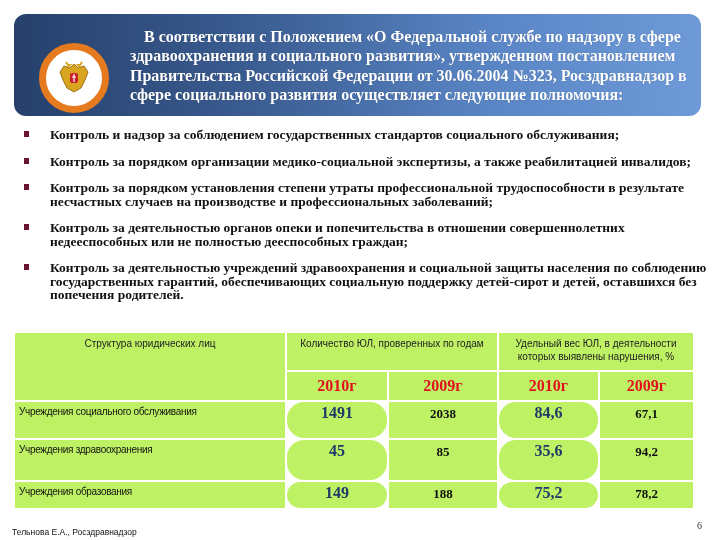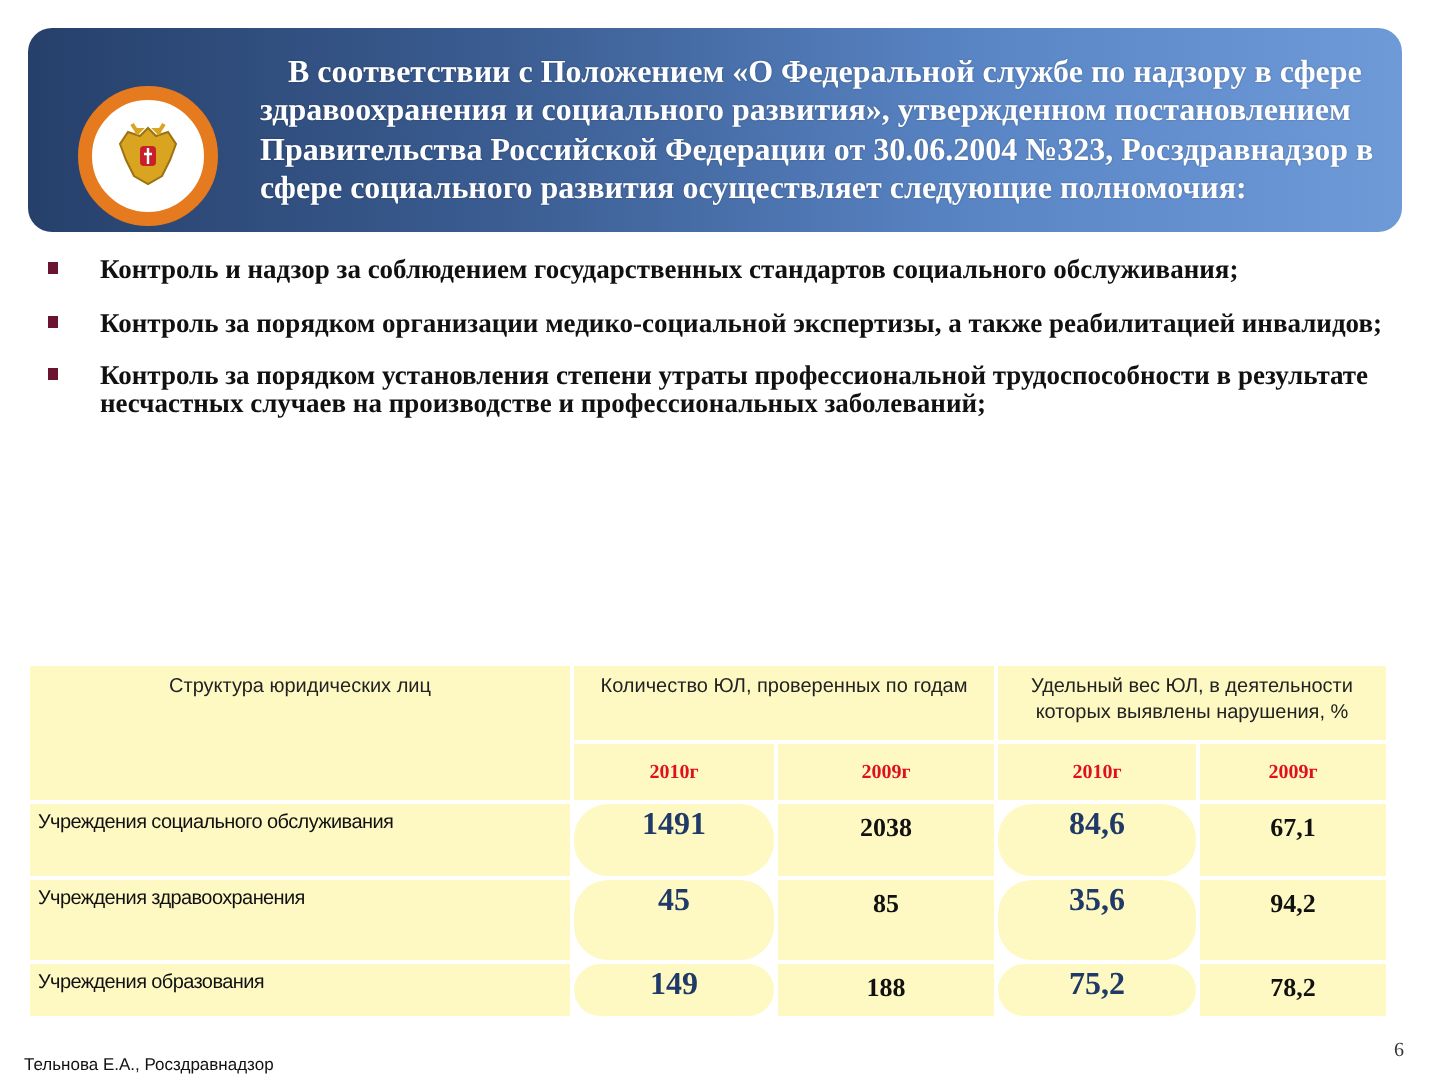--- a/index.html
+++ b/index.html
@@ -41,26 +41,26 @@
   .bullet .sq {
     position: absolute; left: 24px; top: 3px; width: 5px; height: 6px;
     background: #6b1430;
   }
   .table {
     position: absolute; left: 15px; top: 333px;
     border-collapse: separate; border-spacing: 2px 2px;
     margin: -2px;
   }
   .table td {
-    background: #fef9c3; padding: 0; vertical-align: top;
+    background: #bef264; padding: 0; vertical-align: top;
     font-family: "Liberation Sans", sans-serif;
   }
   .hdr { font-size: 10px; color: #222; text-align: center; line-height: 13px; padding-top: 4px !important; }
   .year { text-align: center; vertical-align: middle !important; color: #e01020; font-weight: bold;
-          font-family: "Liberation Serif", serif !important; font-size: 10px; }
+          font-family: "Liberation Serif", serif !important; font-size: 16px; }
   .rowlabel { font-family: Liberation Sans, sans-serif; font-size: 10px; color: #111;
               padding-left: 4px !important; padding-top: 4px !important; white-space: nowrap; letter-spacing: -0.3px; }
   .val-main { text-align: center; font-family: "Liberation Serif", serif !important; font-weight: bold;
               font-size: 16px; color: #1f3a68; padding-top: 2px !important; border-radius: 17px; }
   .val-sec { text-align: center; font-family: "Liberation Serif", serif !important; font-weight: bold;
              font-size: 13px; color: #111; padding-top: 4px !important; }
   .footer-author {
     position: absolute; left: 12px; top: 527px;
     font-family: "Liberation Sans", sans-serif; font-size: 8.5px; color: #111;
   }
@@ -89,20 +89,28 @@
     <span class="sq"></span>
     <span>Контроль и надзор за соблюдением государственных стандартов социального обслуживания;</span>
   </li>
   <li class="bullet">
     <span class="sq"></span>
     <span>Контроль за порядком организации медико-социальной экспертизы, а также реабилитацией инвалидов;</span>
   </li>
   <li class="bullet">
     <span class="sq"></span>
     <span>Контроль за порядком установления степени утраты профессиональной трудоспособности в результате несчастных случаев на производстве и профессиональных заболеваний;</span>
+  </li>
+  <li class="bullet">
+    <span class="sq"></span>
+    <span>Контроль за деятельностью органов опеки и попечительства в отношении совершеннолетних недееспособных или не полностью дееспособных граждан;</span>
+  </li>
+  <li class="bullet">
+    <span class="sq"></span>
+    <span>Контроль за деятельностью учреждений здравоохранения и социальной защиты населения по соблюдению государственных гарантий, обеспечивающих социальную поддержку детей-сирот и детей, оставшихся без попечения родителей.</span>
   </li>
 </ul>
 
 <table class="table">
   <tbody>
       <tr style="height:37px">
     <td class="hdr" rowspan="2" style="width:270px">Структура юридических лиц</td>
     <td class="hdr" colspan="2">Количество ЮЛ, проверенных по годам</td>
     <td class="hdr" colspan="2">Удельный вес ЮЛ, в деятельности которых выявлены нарушения, %</td>
   </tr>

